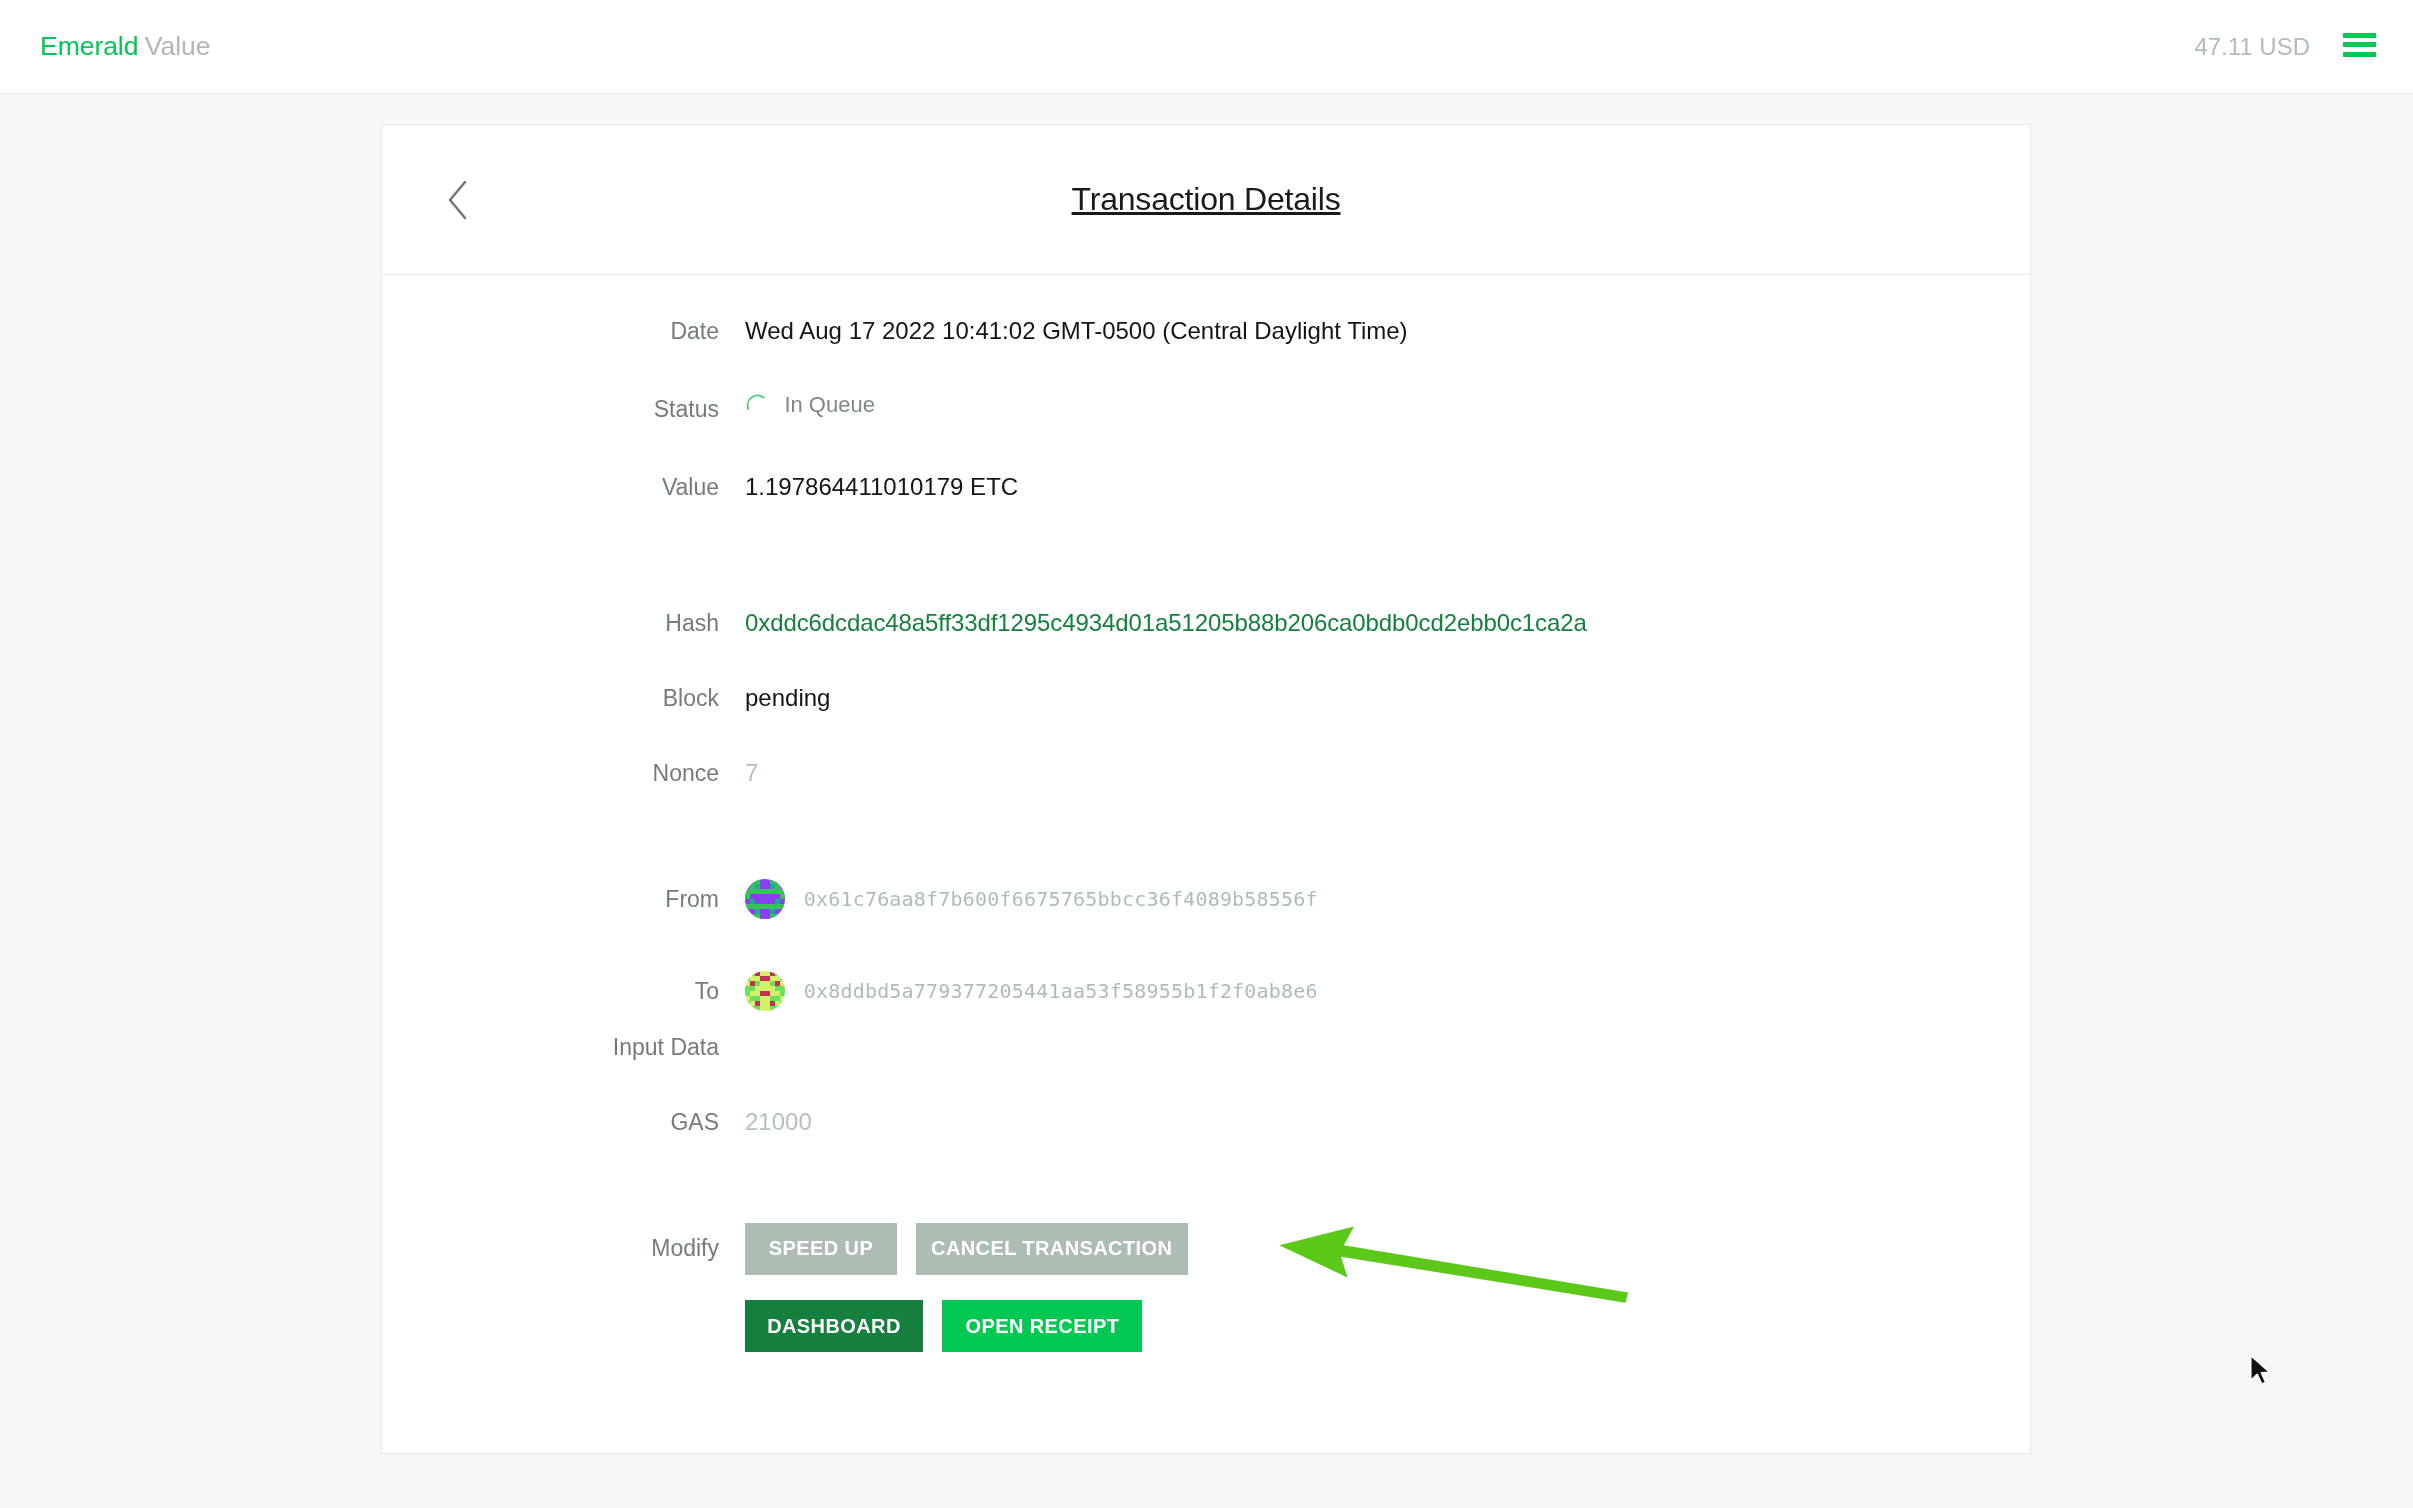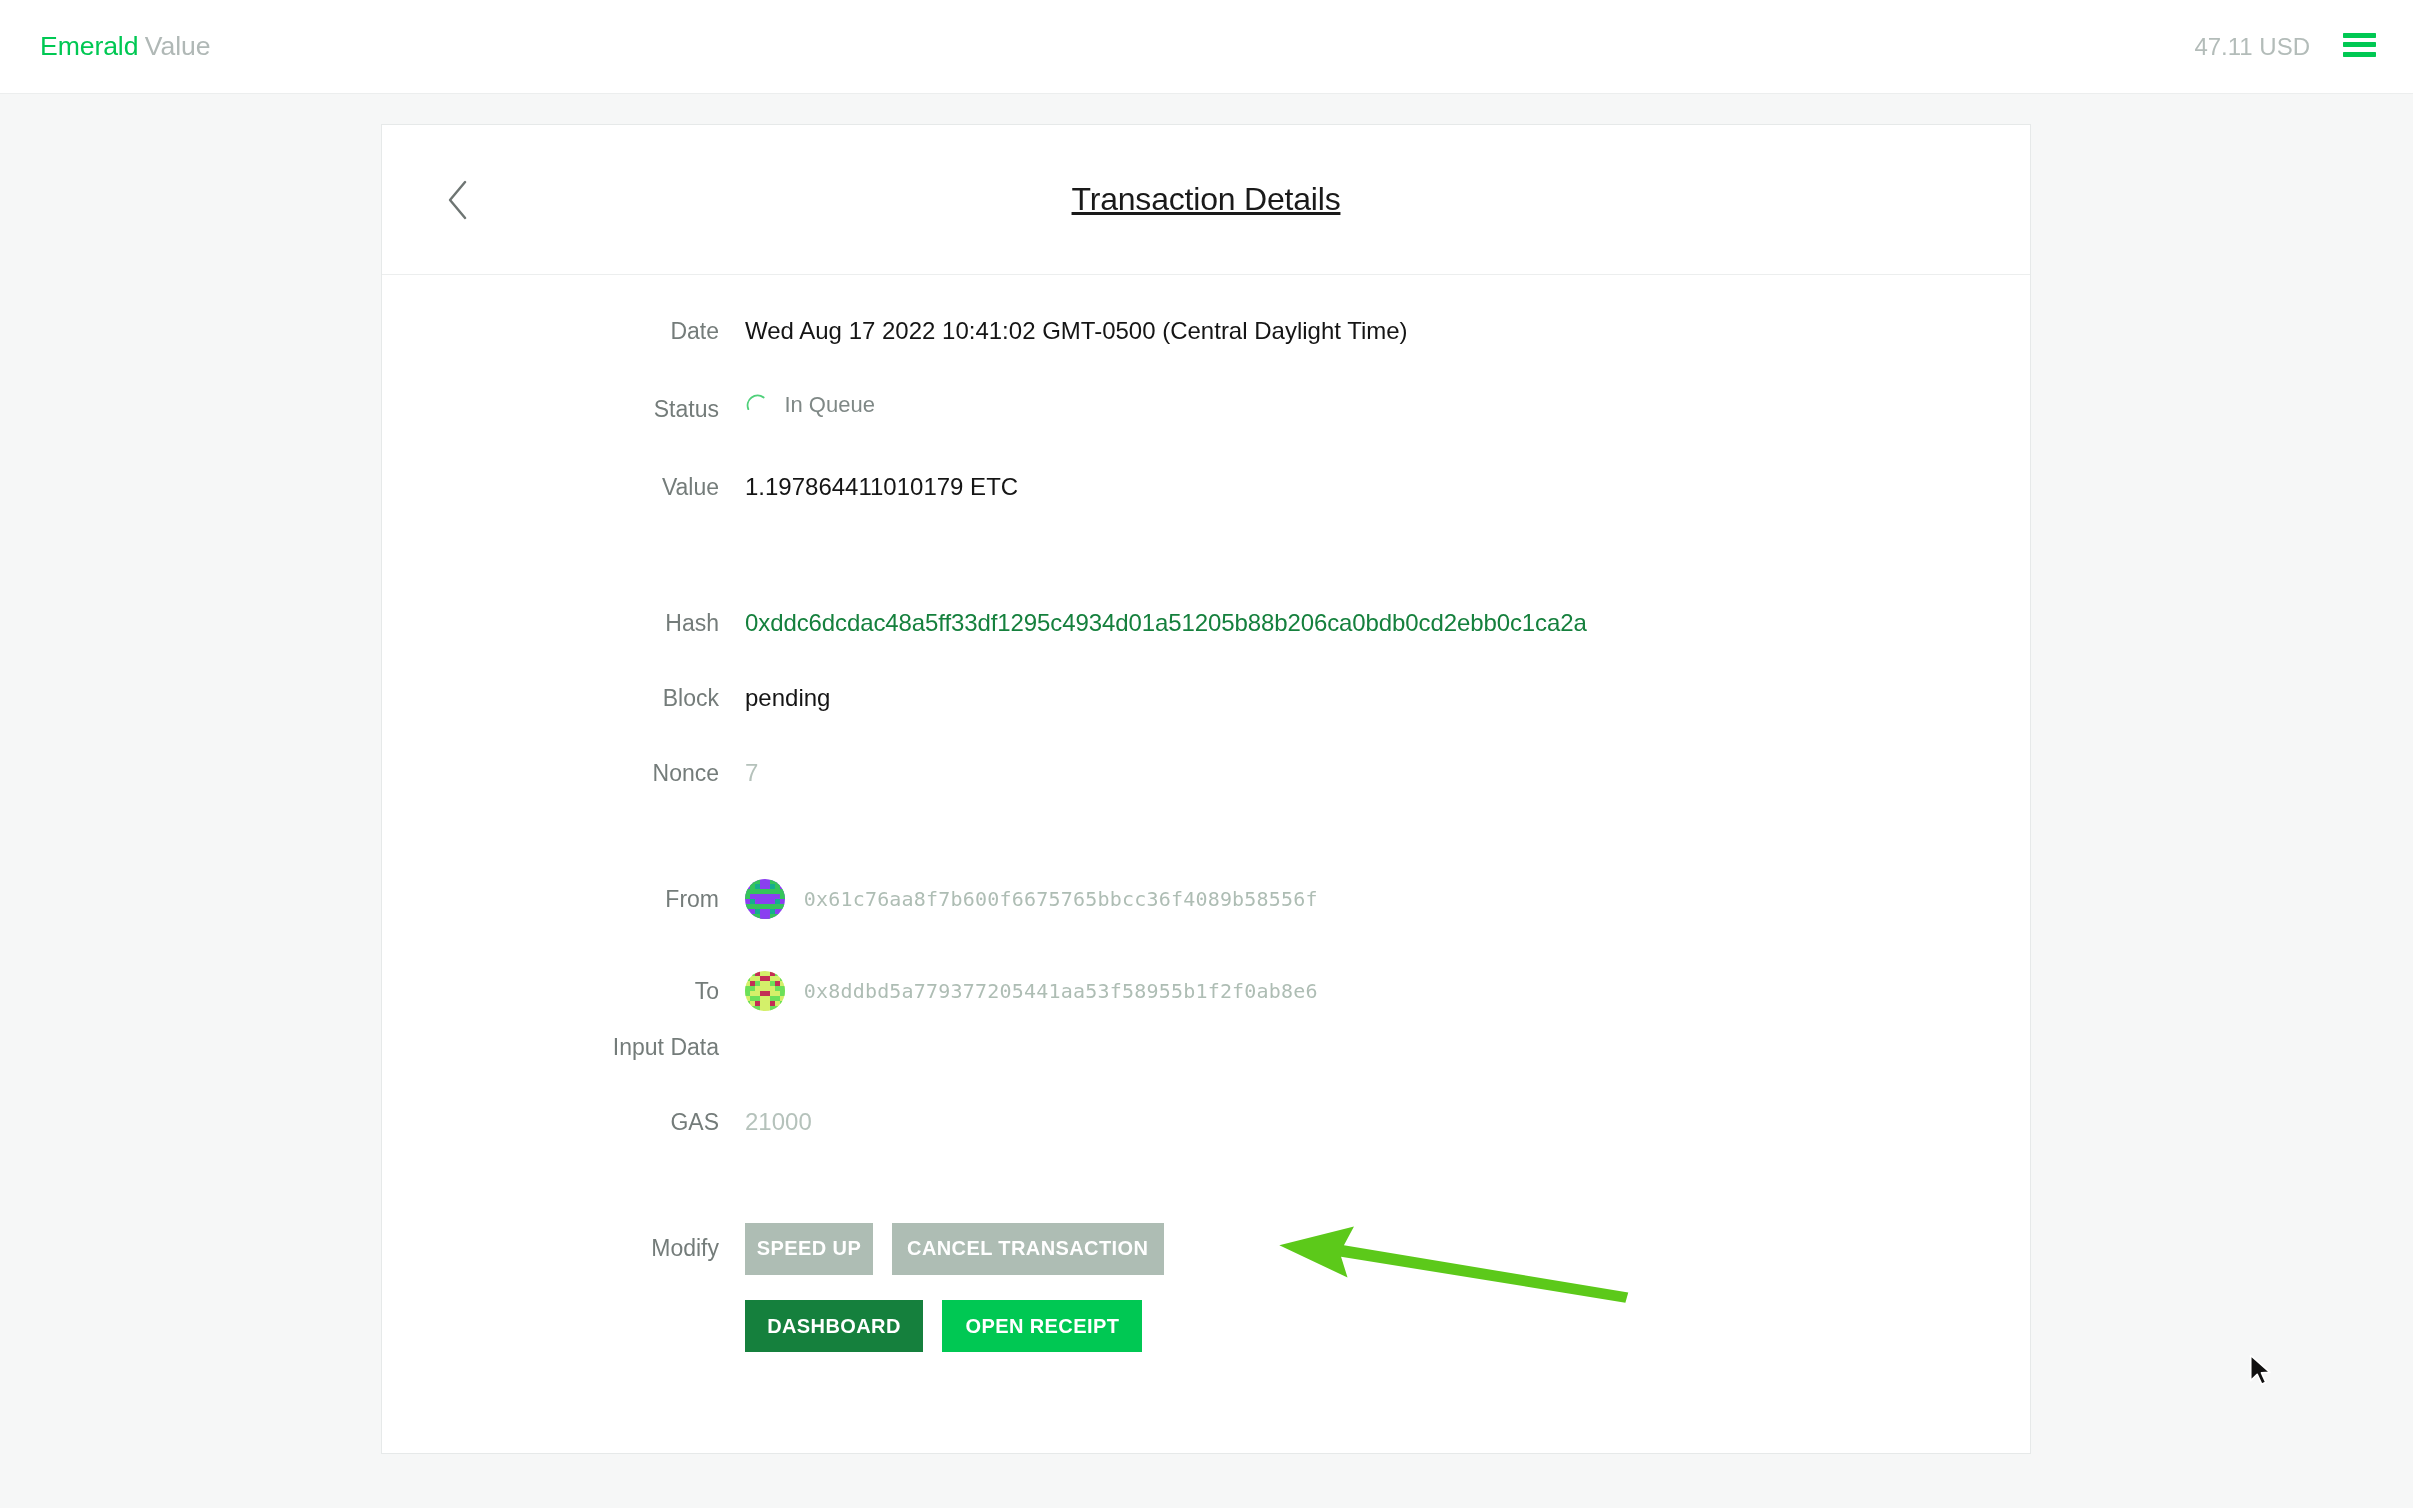--- a/index.html
+++ b/index.html
@@ -202,21 +202,21 @@
     white-space: nowrap;
   }
   .btn-muted-green { background: #aebdb4; }
   .btn-gray { background: #15803d; }
   .btn-green { background: #00c853; }
 
   .modify-btns {
     display: flex;
     gap: 18.7px;
   }
-  .btn-speedup { width: 128px; }
+  .btn-speedup { width: 152px; }
   .btn-cancel  { width: 272px; text-align: center; }
 
   .footer-btns {
     display: flex;
     gap: 19.4px;
     margin-left: 363px;
     padding-top: 1.4px;
   }
   .btn-dashboard { width: 178px; }
   .btn-receipt   { width: 200px; }

